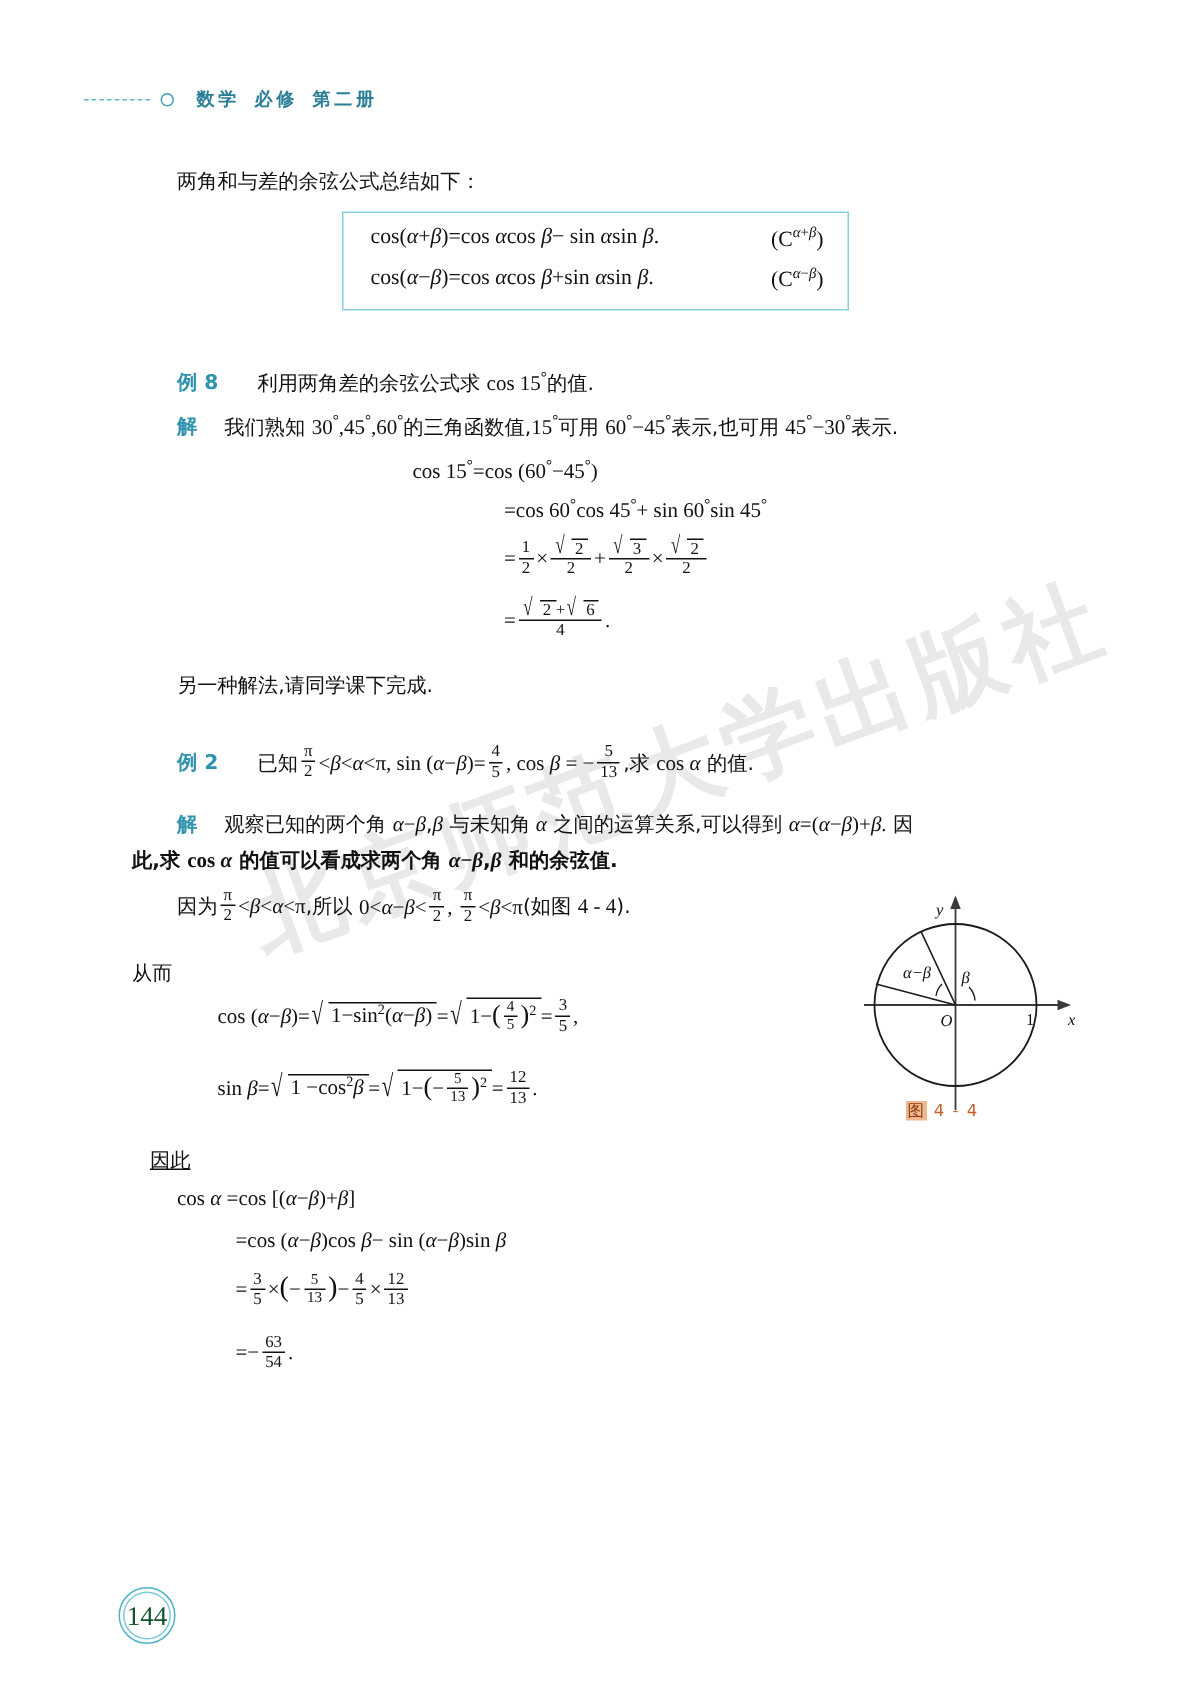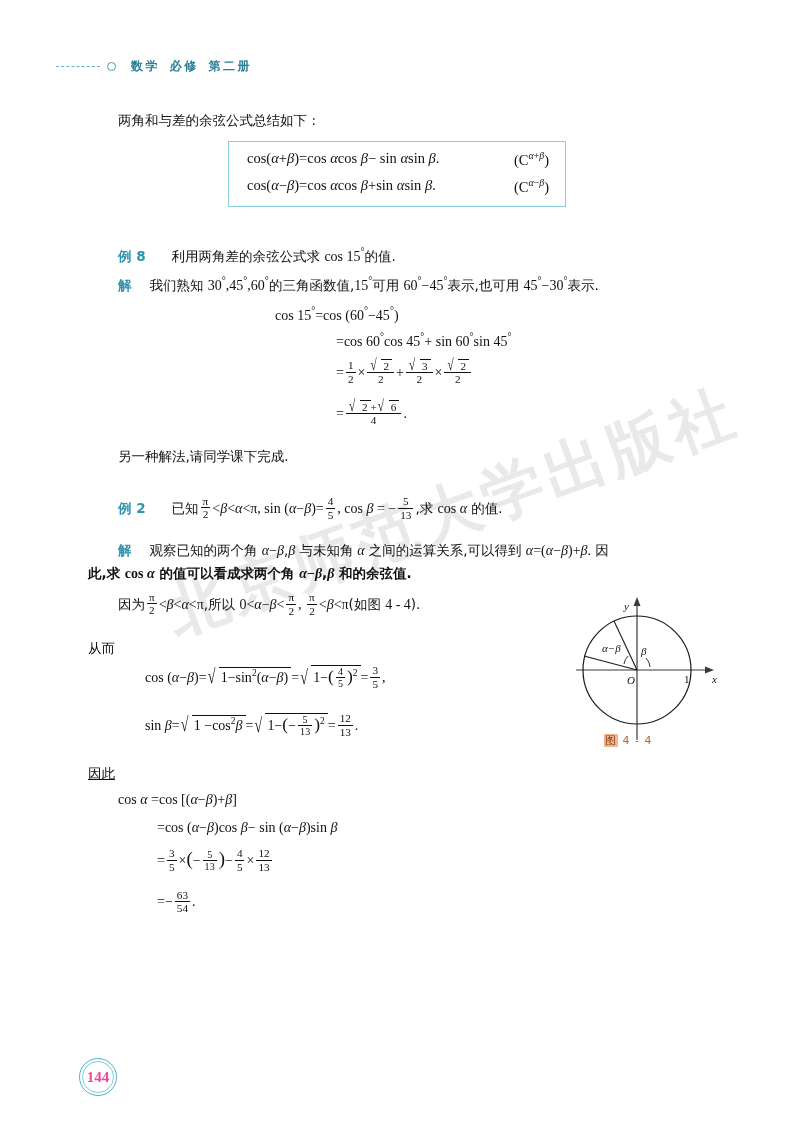--- a/index.html
+++ b/index.html
@@ -75,21 +75,21 @@
     letter-spacing:5px;
     pointer-events:none;
   }
 
   
   .pagenum { position:absolute; left:79px; top:1058px; width:38px; height:38px; }
   .pagenum .ring-out { position:absolute; inset:0; border:1.5px solid #4fb3c8; border-radius:50%; }
   .pagenum .ring-in { position:absolute; inset:3px; border:1.5px solid #7fcada; border-radius:50%; }
   .pagenum .num {
     position:absolute; inset:0; display:flex; align-items:center; justify-content:center;
-    font-family:"Liberation Serif", serif; font-size:15px; color:#ec4899;font-weight:bold;
+    font-family:"Liberation Serif", serif; font-size:18px; color:#14532d;
   }
 </style>
 </head>
 <body>
 
 <div class="page">
 
   <div class="watermark">北京师范大学出版社</div>
 
   <div class="header">
@@ -169,21 +169,21 @@
 
     <div class="line cn" style="left:88px; top:640px;">从而</div>
 
     <div class="line math" style="left:145px; top:665px;">
       cos (<span class="it">α</span>−<span class="it">β</span>)=<span class="rad"><span class="bar">1−sin<span class="sup">2</span>(<span class="it">α</span>−<span class="it">β</span>)</span></span>=<span class="rad"><span class="bar">1−<span style="font-size:1.25em;">(</span><span class="frac sm"><span class="num">4</span><span class="den">5</span></span><span style="font-size:1.25em;">)</span><span class="sup">2</span></span></span>=<span class="frac"><span class="num">3</span><span class="den">5</span></span>,
     </div>
     <div class="line math" style="left:145px; top:713px;">
       sin <span class="it">β</span>=<span class="rad"><span class="bar">1 −cos<span class="sup">2</span><span class="it">β</span></span></span>=<span class="rad"><span class="bar">1−<span style="font-size:1.25em;">(</span>−<span class="frac sm"><span class="num">5</span><span class="den">13</span></span><span style="font-size:1.25em;">)</span><span class="sup">2</span></span></span>=<span class="frac"><span class="num">12</span><span class="den">13</span></span>.
     </div>
 
-    <div class="line cn" style="left:88px; top:765px;text-decoration:underline;">因此</div>
+    <div class="line cn" style="left:100px; top:765px;text-decoration:underline;">因此</div>
 
     <div class="line math" style="left:118px; top:792px;">
       cos <span class="it">α</span> =cos [(<span class="it">α</span>−<span class="it">β</span>)+<span class="it">β</span>]
     </div>
     <div class="line math" style="left:157px; top:820px;">
       =cos (<span class="it">α</span>−<span class="it">β</span>)cos <span class="it">β</span>− sin (<span class="it">α</span>−<span class="it">β</span>)sin <span class="it">β</span>
     </div>
     <div class="line math" style="left:157px; top:848px;">
       =<span class="frac"><span class="num">3</span><span class="den">5</span></span>×<span style="font-size:1.35em;">(</span>−<span class="frac sm"><span class="num">5</span><span class="den">13</span></span><span style="font-size:1.35em;">)</span>−<span class="frac"><span class="num">4</span><span class="den">5</span></span>×<span class="frac"><span class="num">12</span><span class="den">13</span></span>
     </div>

